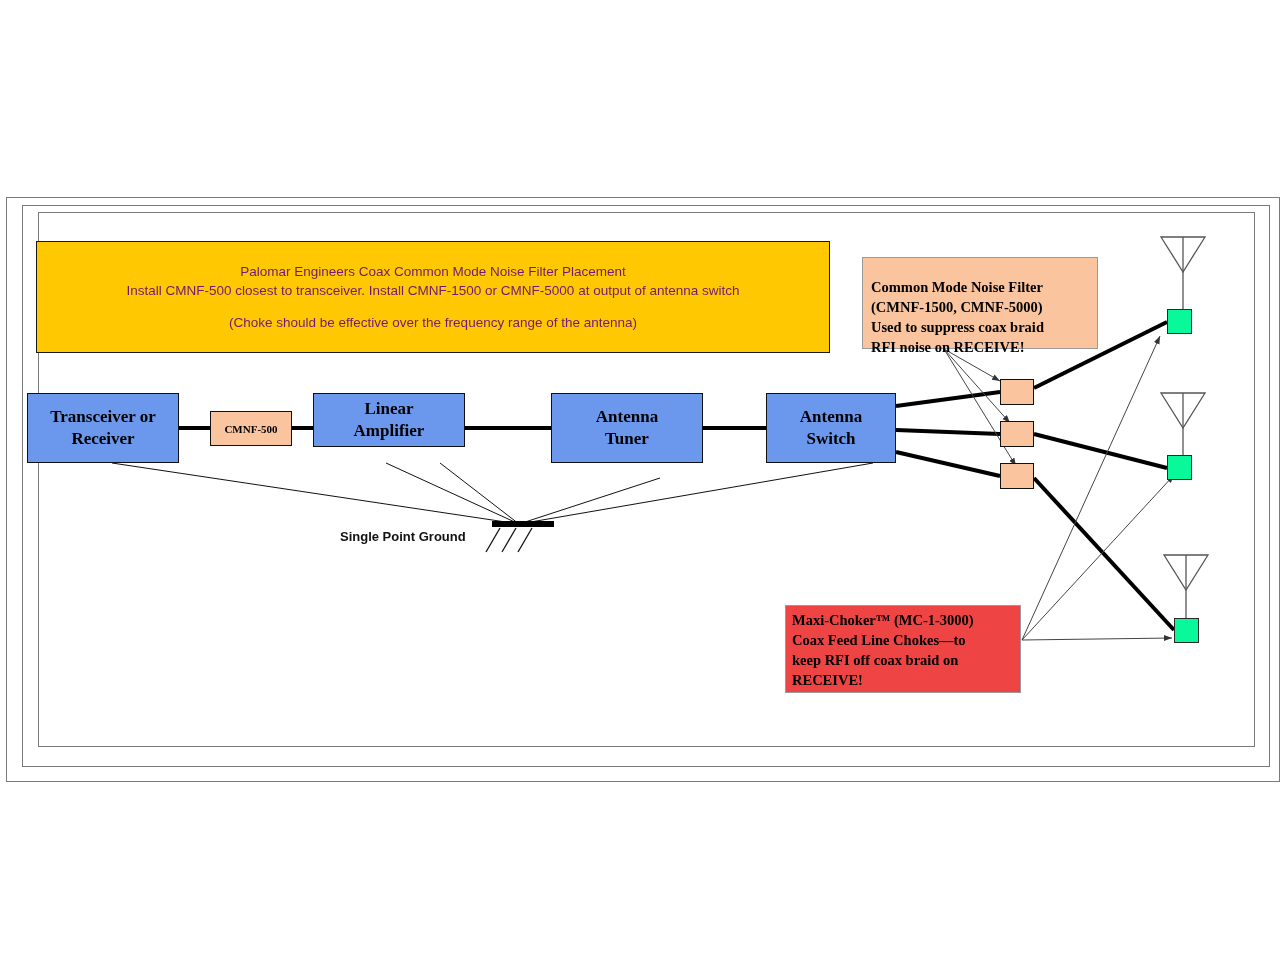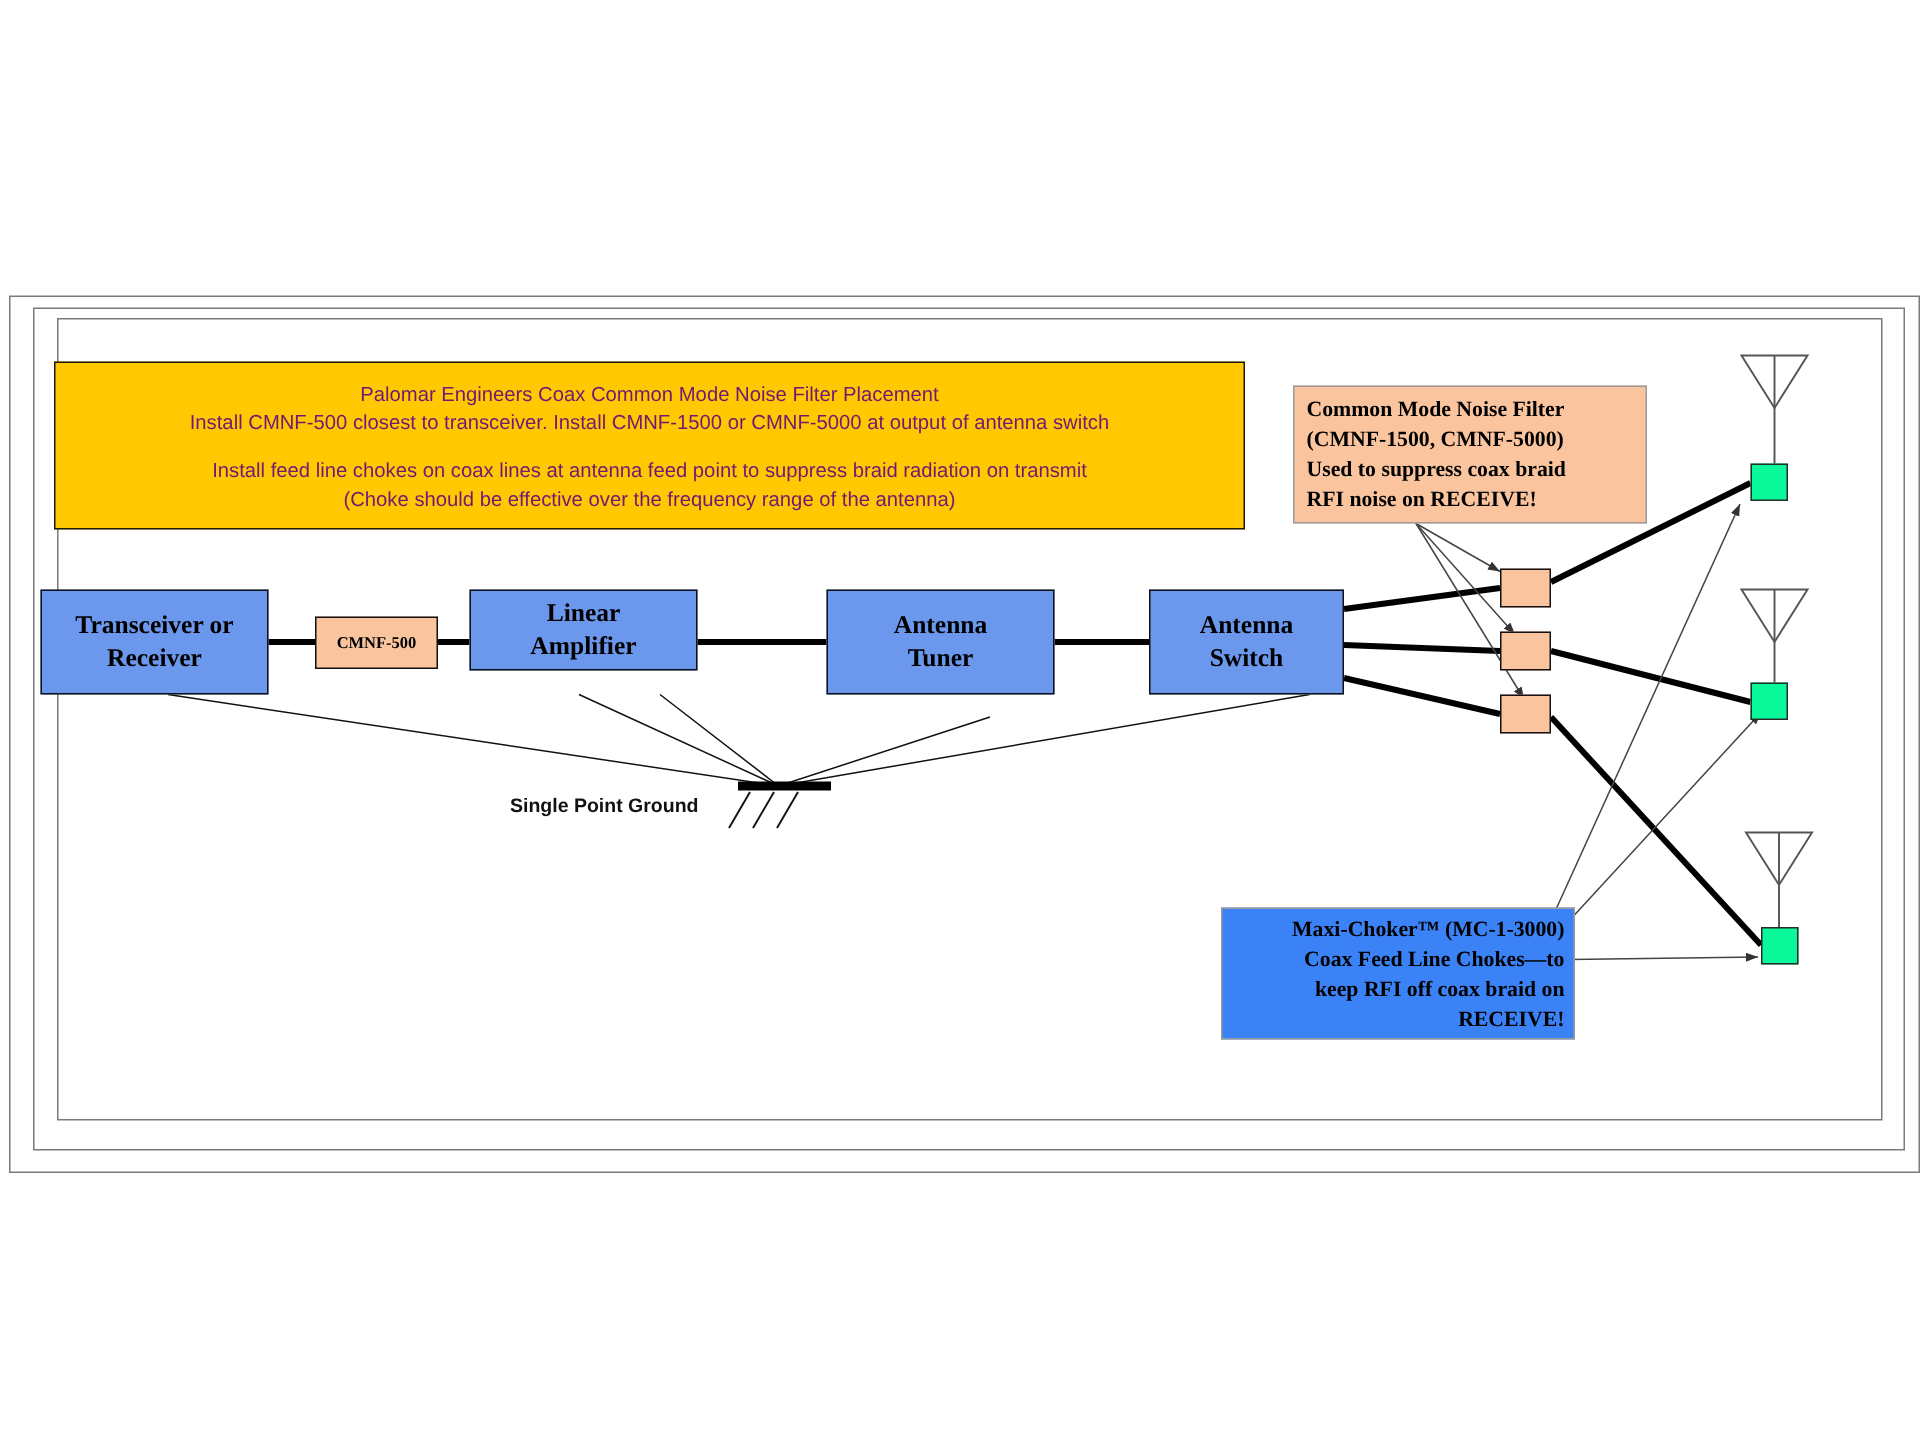--- a/index.html
+++ b/index.html
@@ -44,23 +44,23 @@
   
   .choke{position:absolute;width:25px;height:25px;background:#09F99A;border:1px solid #2a2a2a;box-sizing:border-box;}
   #choke-1{left:1167px;top:309px;}
   #choke-2{left:1167px;top:455px;}
   #choke-3{left:1174px;top:618px;}
 
   
   .callout{position:absolute;box-sizing:border-box;border:1px solid #9a9a9a;
     font-family:"Liberation Serif",serif;font-weight:bold;color:#000;}
   #callout-cmnf{left:862px;top:257px;width:236px;height:92px;background:#F9C49E;
-    padding:5px 6px 0 8px;font-size:14.5px;line-height:20px;}
-  #callout-choker{left:814px;top:605px;width:236px;height:88px;background:#3b82f6;
-    padding:4px 6px 0 6px;font-size:14.5px;line-height:20px;text-align:right;}
+    padding:19px 6px 0 8px;font-size:14.5px;line-height:20px;}
+  #callout-choker{left:785px;top:605px;width:236px;height:88px;background:#ef4444;
+    padding:4px 6px 0 6px;font-size:14.5px;line-height:20px;text-align:left;}
 
   
   #gnd-label{position:absolute;left:340px;top:529px;font-size:13px;font-weight:bold;color:#111;
     font-family:"Liberation Sans",sans-serif;}
 
   
   #copybar{position:absolute;left:24px;top:690px;width:733px;height:35px;background:#CFE0F7;
     display:flex;align-items:center;}
   #copybar .ctext{font-size:16px;color:#111;font-weight:400;white-space:pre;
     font-family:"Liberation Sans",sans-serif;padding-left:4px;}
@@ -139,21 +139,20 @@
       <line x1="1022" y1="640" x2="1174" y2="475"></line>
       <line x1="1022" y1="640" x2="1160" y2="336"></line>
       <line x1="1022" y1="640" x2="1172" y2="638"></line>
     </g>
   </svg>
 
   <div id="banner">
     <div class="bline">Palomar Engineers Coax Common Mode Noise Filter Placement</div>
     <div class="bline">Install CMNF-500 closest to transceiver. Install CMNF-1500 or CMNF-5000 at output of antenna switch</div>
     <div class="gap"></div>
-    <div class="bline">Install feed line chokes on coax lines at antenna feed point to suppress braid radiation on transmit</div>
     <div class="bline">(Choke should be effective over the frequency range of the antenna)</div>
   </div>
 
   <div class="blk" id="blk-trx">
     <div>
       <div>Transceiver or</div>
       <div>Receiver</div>
     </div>
   </div>
 

